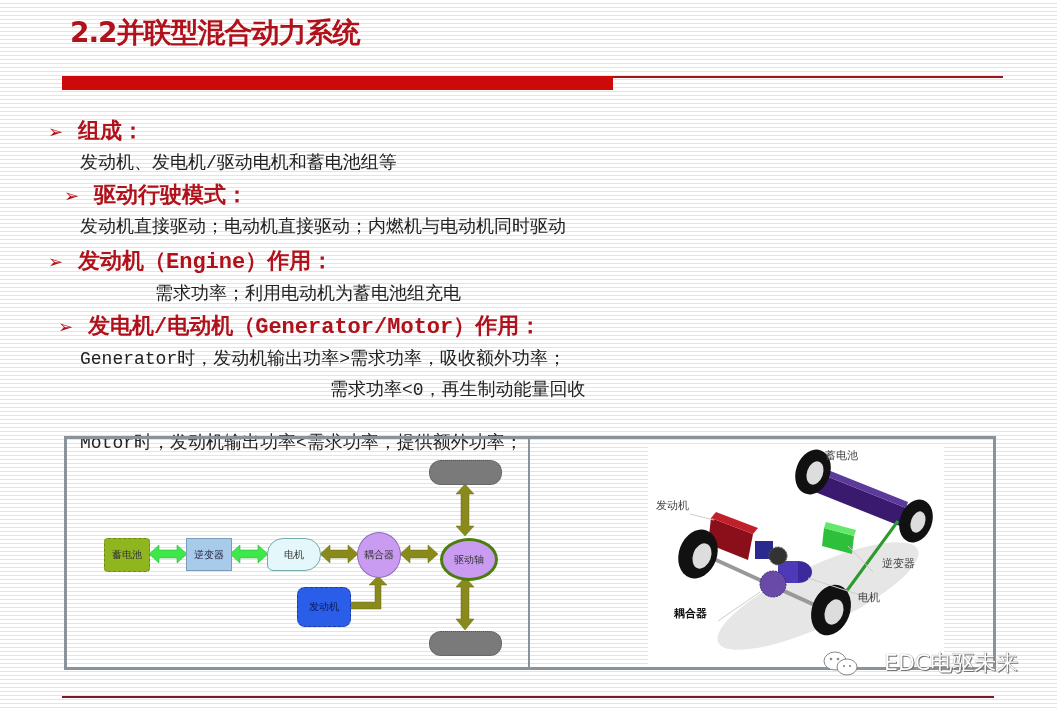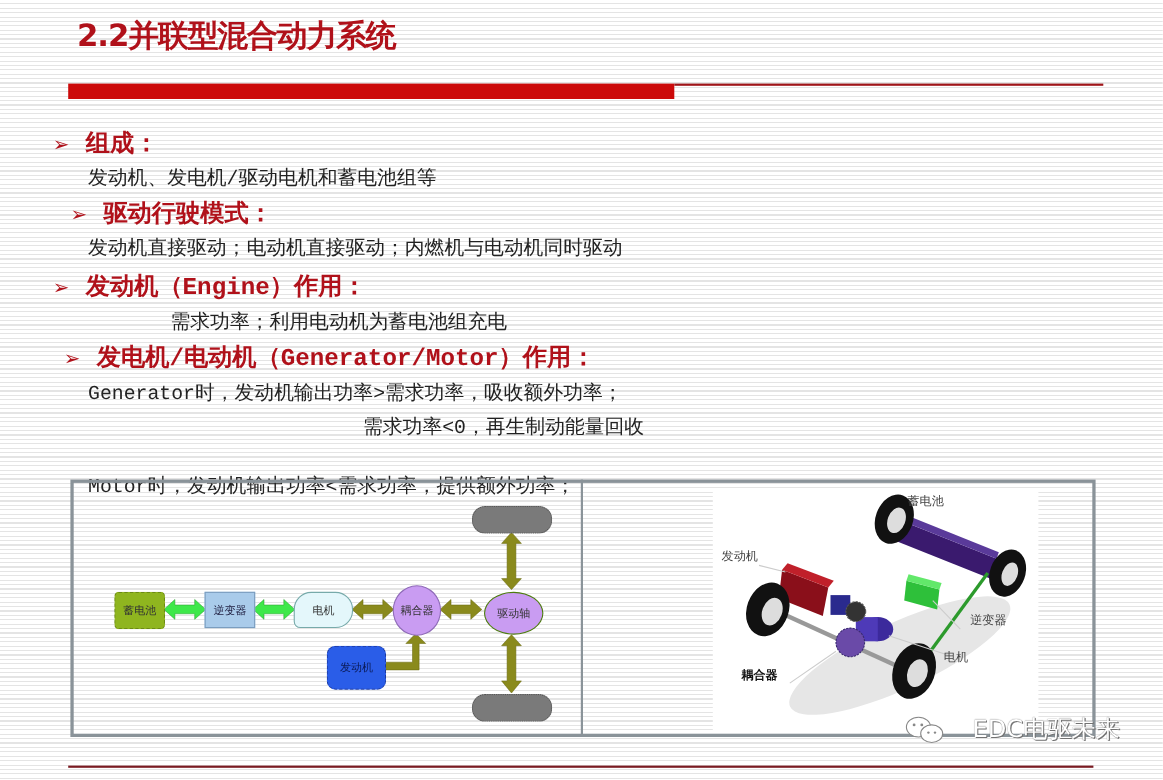--- a/index.html
+++ b/index.html
@@ -29,21 +29,21 @@
   .divider { position:absolute; left:528px; top:436px; width:2px; height:234px; background:#8a9399; }
 
   
   .diag { position:absolute; left:0; top:0; width:464px; height:228px; }
   .node { position:absolute; display:flex; align-items:center; justify-content:center;
           font-family:"DejaVu Sans","Liberation Sans",sans-serif; font-size:10px; color:#333; }
   .n-battery { left:37px; top:99px; width:44px; height:32px; background:#8fb51f; border-radius:4px; border:1px dashed #6c8a15; }
   .n-inverter { left:119px; top:99px; width:44px; height:31px; background:#a9cbea; border:1px solid #7a9dbf; color:#224; }
   .n-motor { left:200px; top:99px; width:52px; height:31px; background:#e4f7fb; border:1px solid #7aa; border-radius:16px 16px 16px 6px; }
   .n-coupler { left:290px; top:93px; width:42px; height:44px; background:#c99cf2; border:1px solid #8f6bb8; border-radius:50%; }
-  .n-trans { left:373px; top:99px; width:52px; height:37px; background:#c99cf2; border:1px solid #4d7c0f; border-radius:50%; }
+  .n-trans { left:373px; top:99px; width:52px; height:37px; background:#c99cf2; border:3px solid #4d7c0f; border-radius:50%; }
   .n-engine { left:230px; top:148px; width:52px; height:38px; background:#2a5de8; border-radius:8px; color:#0b1a55; border:1px dashed #1c3aa0; }
   .n-wheel-top { left:362px; top:21px; width:71px; height:23px; background:#7a7a7a; border-radius:12px; border:1px dotted #555; }
   .n-wheel-bot { left:362px; top:192px; width:71px; height:23px; background:#7a7a7a; border-radius:12px; border:1px dotted #555; }
 
   
   .illus { position:absolute; left:648px; top:446px; width:296px; height:220px; background:#ffffff; }
   .lbl { position:absolute; font-family:"DejaVu Sans","Liberation Sans",sans-serif; font-size:11px; color:#444; white-space:nowrap; }
   .lbl.bold { color:#111; font-weight:bold; }
 
   .watermark { position:absolute; left:822px; top:648px; font-family:"DejaVu Sans","Liberation Sans",sans-serif;

